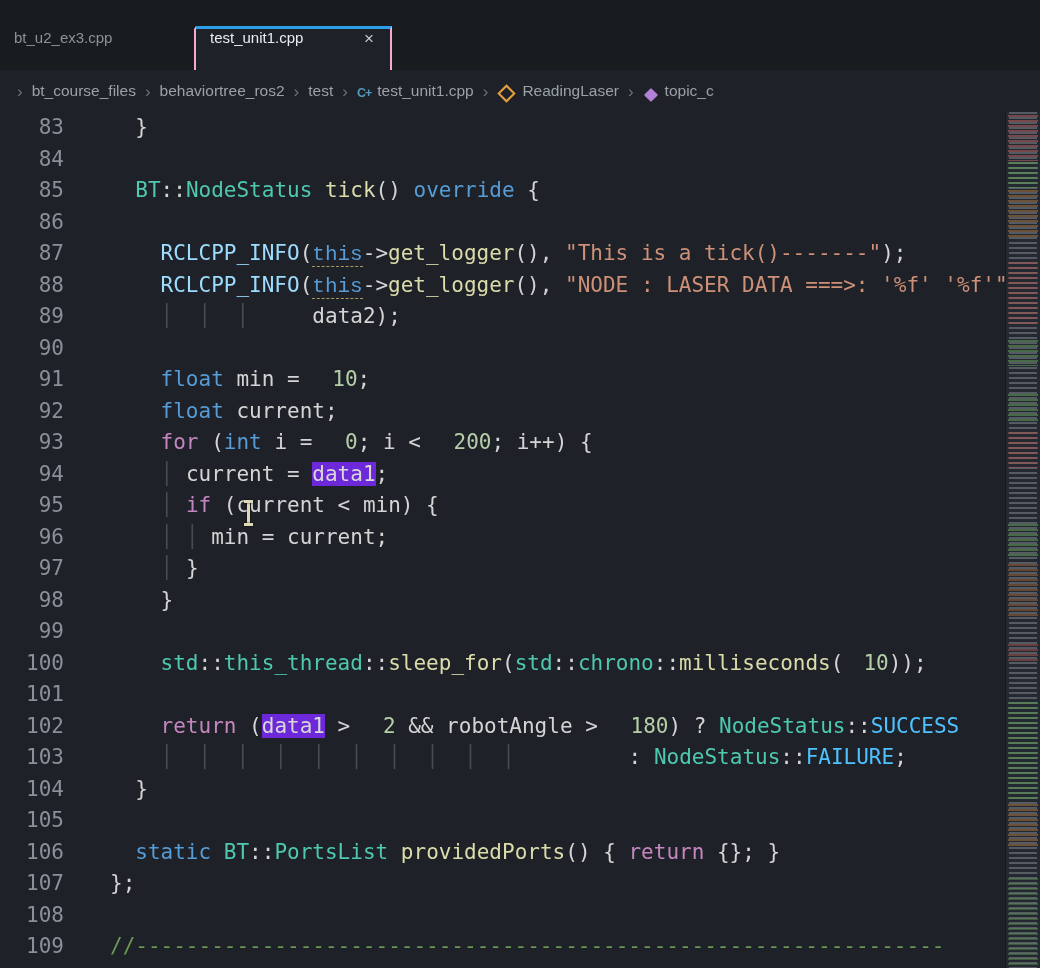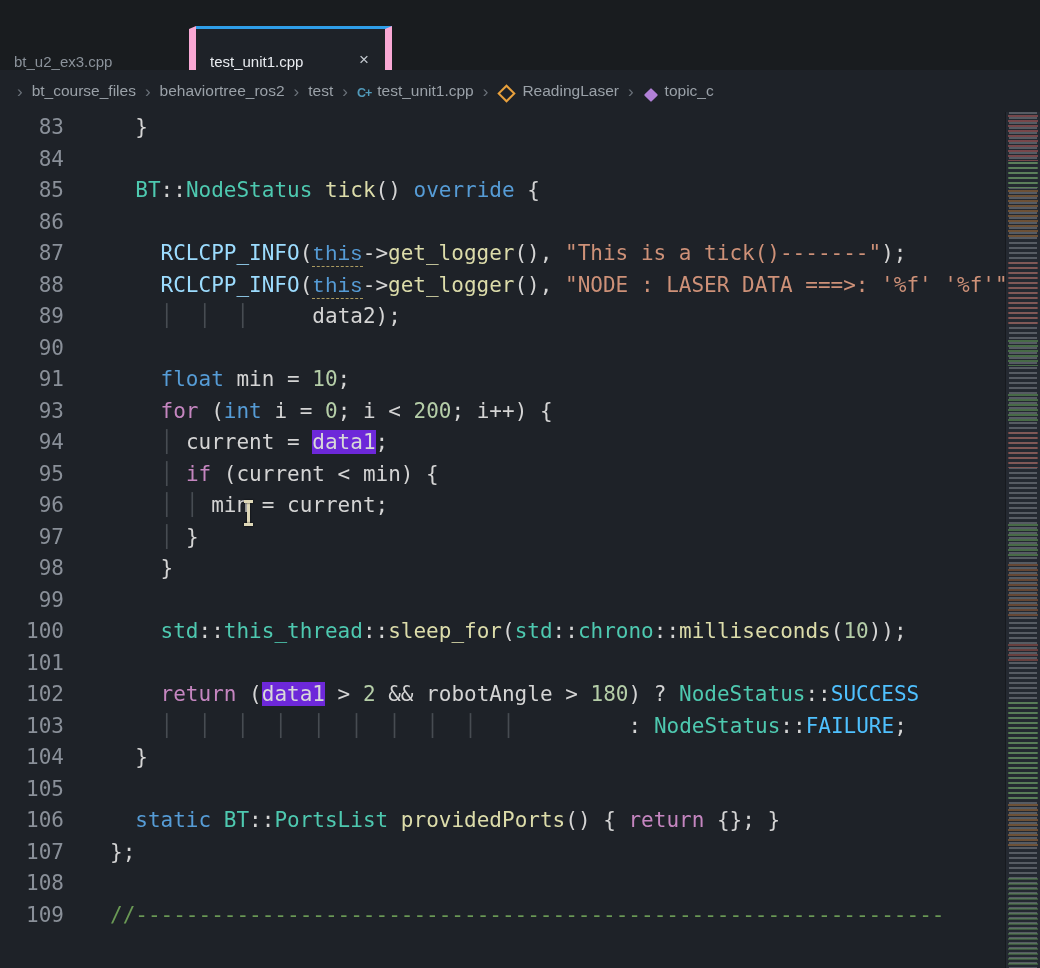--- a/index.html
+++ b/index.html
@@ -8,22 +8,22 @@
     background:#1e2228;
     font-family:"Liberation Sans",sans-serif;
     -webkit-font-smoothing:antialiased;
   }
   .window{position:relative;width:1040px;height:968px;}
 
   
   .titlebar{height:26px;background:#191c1f;}
   .tabbar{height:44px;background:#191c1f;display:flex;align-items:stretch;}
   .tab{
-    width:196px;box-sizing:border-box;display:flex;align-items:flex-end;
-    padding:0 14px;border-top:3px solid transparent;border-right:7px solid #f9a8d4;
+    width:196px;box-sizing:border-box;display:flex;align-items:flex-start;
+    padding:0 14px;border-top:3px solid transparent;border-right:2px solid #f9a8d4;
     color:#8b929a;font-size:15px;cursor:pointer;background:#191c1f;white-space:nowrap;
   }
   .tab.active{background:#1e2228;color:#e9ecf0;border-top-color:#2f9ee8;}
   .tab-close{margin-left:auto;font-size:17px;color:#c3c9cf;padding:0 2px;cursor:pointer;}
 
   .breadcrumb{
     height:42px;display:flex;align-items:center;padding-left:8px;
     color:#9aa1a8;font-size:15.5px;background:#1e2228;white-space:nowrap;overflow:hidden;
   }
   .crumb{display:flex;align-items:flex-end;gap:6px;cursor:pointer;}
@@ -39,21 +39,21 @@
   .line{display:flex;height:31.5px;line-height:31.5px;font-family:"DejaVu Sans Mono",monospace;font-size:21px;}
   .ln{flex:none;width:64px;text-align:right;color:#8a9099;user-select:none;}
   .code{flex:1;white-space:pre;padding-left:46px;overflow:hidden;color:#d4d4d4;}
 
   .tk-pln{color:#d4d4d4;}
   .tk-kw{color:#c586c0;}
   .tk-kwb{color:#569cd6;}
   .tk-cls{color:#4ec9b0;}
   .tk-fn{color:#dcdcaa;}
   .tk-str{color:#ce9178;}
-  .tk-num{color:#b5cea8;}
+  .tk-num{color:#b5cea8;margin-left:20px;}
   .tk-var{color:#9cdcfe;}
   .tk-enum{color:#4fc1ff;}
   .tk-cmt{color:#6a9955;}
   .tk-guide{color:#474c52;}
   .tk-this{color:#569cd6;border-bottom:1px dashed #ab9a5f;font-family:Liberation Mono, monospace;}
   .tk-hl{color:#d8d8d8;background:#6d28d9;}
 
   
   .minimap{
     position:absolute;top:0;right:0;width:34px;height:856px;z-index:5;
@@ -154,20 +154,24 @@
           <span class="ln">89</span>
           <span class="code"><span class="tk-pln">    </span><span class="tk-guide">│</span><span class="tk-pln">  </span><span class="tk-guide">│</span><span class="tk-pln">  </span><span class="tk-guide">│</span><span class="tk-pln">     </span><span class="tk-pln">data2);</span></span>
         </div>
         <div class="line">
           <span class="ln">90</span>
           <span class="code"></span>
         </div>
         <div class="line">
           <span class="ln">91</span>
           <span class="code"><span class="tk-pln">    </span><span class="tk-kwb">float</span><span class="tk-pln"> min = </span><span class="tk-num">10</span><span class="tk-pln">;</span></span>
+        </div>
+        <div class="line">
+          <span class="ln">92</span>
+          <span class="code"><span class="tk-pln">    </span><span class="tk-kwb">float</span><span class="tk-pln"> current;</span></span>
         </div>
         <div class="line">
           <span class="ln">93</span>
           <span class="code"><span class="tk-pln">    </span><span class="tk-kw">for</span><span class="tk-pln"> (</span><span class="tk-kwb">int</span><span class="tk-pln"> i = </span><span class="tk-num">0</span><span class="tk-pln">; i &lt; </span><span class="tk-num">200</span><span class="tk-pln">; i++) {</span></span>
         </div>
         <div class="line">
           <span class="ln">94</span>
           <span class="code"><span class="tk-pln">    </span><span class="tk-guide">│</span><span class="tk-pln"> current = </span><span class="tk-hl">data1</span><span class="tk-pln">;</span></span>
         </div>
         <div class="line">

